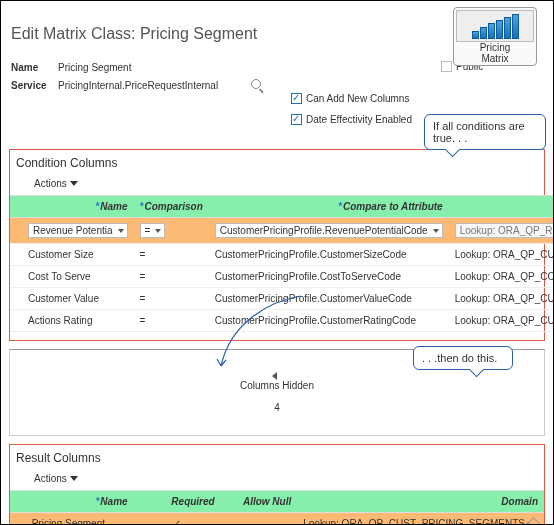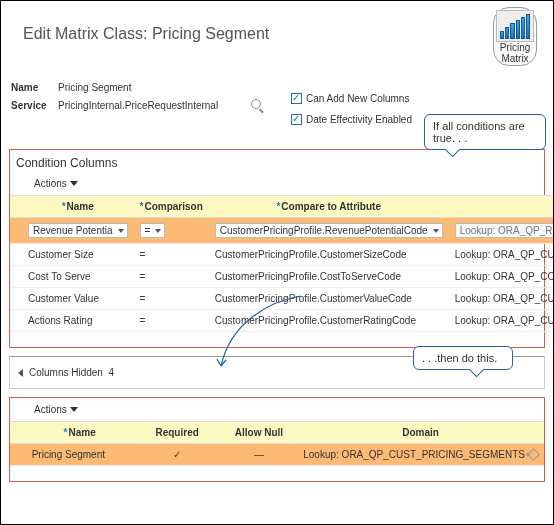--- a/index.html
+++ b/index.html
@@ -1,25 +1,25 @@
 <!DOCTYPE html>
 <html><head>
 <meta charset="utf-8">
 <style>
   * { box-sizing: border-box; margin: 0; padding: 0; font-family: Arial, Helvetica, sans-serif; }
   body { width: 554px; height: 525px; background: #fff; position: relative; font-size: 11px; color: #333; border:1px solid #000;}
-  .header-title { font-size: 16px; color: #555; padding: 24px 0 0 22px; font-weight: 400;}
+  .header-title { font-size: 16px; color: #555; padding: 24px 0 0 10px; font-weight: 400;}
   .badge {
-    position: absolute; top: 6px; right: 16px; width: 44px; text-align: center;
-    border: 1px solid #999; border-radius: 16px; background: #fafafa; padding: 2px 2px 1px 2px; font-size: 10px;
+    position: absolute; top: 6px; right: 16px; width: 84px; text-align: center;
+    border: 1px solid #999; border-radius: 4px; background: #fafafa; padding: 2px 2px 1px 2px; font-size: 10px;
   }
   .badge .bars { height: 32px; display: flex; align-items: flex-end; justify-content: center; gap: 0; background:#eee; border:1px solid #bbb; padding:2px;}
   .badge .bars span { display:inline-block; width:7px; margin:0 0.5px; background: linear-gradient(#4aa3e6,#1b6fb5); border:1px solid #0d5a99;}
   .attrs { padding: 18px 10px 6px 10px; display:flex; }
-  .attrs .left { width: 280px; margin-top: 20px; }
+  .attrs .left { width: 280px; }
   .attrs .left div { margin-bottom:6px;}
   .attrs .lbl { display:inline-block; font-weight:700; width:44px; font-size:10px;}
   .attrs .val { font-size:10px; color:#333;}
   .attrs .mid { width: 150px; font-size:10px;margin-top:32px;}
   .attrs .mid label { display:block; margin-bottom:10px; color:#333;}
   .attrs .right { font-size:10px;}
   .check { display:inline-block; width:11px;height:11px;border:1px solid #1b6fb5; position:relative; vertical-align:-2px; margin-right:4px;}
   .check.checked::after{content:"✓"; color:#1b6fb5; font-size:10px; position:absolute; top:-2px; left:0;}
   .check.empty { border-color:#bbb;}
   .searchglass { display:inline-block; width:10px;height:10px;border:1.5px solid #888;border-radius:50%; position:relative; margin-left:30px;}
@@ -28,36 +28,36 @@
     position:absolute; border:1px solid #2a5fab; border-radius:6px; background:#fff; padding:5px 8px; font-size:11px; color:#333;
   }
   .callout::after{
     content:""; position:absolute; width:10px;height:10px; background:#fff; border-left:1px solid #2a5fab; border-bottom:1px solid #2a5fab;
   }
   #callout1 { top:113px; right:7px; width:122px;}
   #callout1::after{ left:22px; bottom:-6px; transform:rotate(-45deg);}
   #callout2 { top:317px; right:40px; width:100px;margin-top:28px;}
   #callout2::after{ right:30px; bottom:-6px; transform:rotate(-45deg);}
 
-  .panel { border:1px solid #d85b4a; margin:8px; padding:4px 0 15px 0;}
+  .panel { border:1px solid #d85b4a; margin:8px; padding:4px 0 8px 0;}
   .panel h3 { font-size:12px; font-weight:400; color:#333; padding:2px 6px 6px 6px;}
   .actions { padding:2px 8px 6px 8px; font-size:10px; color:#333;margin-left:16px;}
   .tri { display:inline-block; border-left:4px solid transparent;border-right:4px solid transparent;border-top:5px solid #333; vertical-align:1px; margin-left:3px;}
   table { width:100%; border-collapse: collapse; font-size:10px;}
-  th { text-align:center; font-weight:700; background:#fef9c3; border-top:1px solid #ddd; border-bottom:1px solid #ddd; padding:5px 6px;}
+  th { text-align:right; font-weight:700; background:#86efac; border-top:1px solid #ddd; border-bottom:1px solid #ddd; padding:5px 6px;font-style:italic;}
   th .ast { color:#2a7bbf; font-weight:700; margin-right:1px;}
   td { padding:5px 6px; border-bottom:1px solid #eee; white-space:nowrap; overflow:hidden; text-overflow:ellipsis;}
   tr.sel td { background:#fdba74;}
   .dd { border:1px solid #bbb; background:#fff; padding:1px 14px 1px 4px; display:inline-block; position:relative; min-width:16px;}
   .dd::after{content:""; position:absolute; right:3px; top:5px; border-left:3px solid transparent;border-right:3px solid transparent;border-top:4px solid #555;}
   .dd.wide{ min-width: 210px;}
   .dd.readonly { background:#f6f6f6; color:#777;}
   .pencil { display:inline-block; width:9px;height:9px;border:1px solid #999; transform:rotate(45deg); margin-left:4px; position:relative; vertical-align:-1px;}
   .pencil::after{content:"";position:absolute;width:3px;height:3px;background:#999;bottom:-2px;left:-2px;}
-  .hiddenbar { border:1px solid #ccc; border-top:1px solid #999; padding:10px 8px; margin:8px 8px; font-size:10px; display:flex; align-items:center; position:relative;}
+  .hiddenbar { border:1px solid #ccc; border-top:1px solid #999; padding:22px 8px; margin:8px 8px; font-size:10px; display:flex; align-items:center; position:relative;flex-direction:column;}
   .collapse { display:inline-block; border-top:4px solid transparent;border-bottom:4px solid transparent;border-right:5px solid #555; margin-right:6px;}
   svg.arrow { position:absolute; pointer-events:none; overflow:visible;}
   .checkmark{color:#333;}
 </style>
 </head>
 <body>
 
 <div class="header-title">Edit Matrix Class: Pricing Segment</div>
 
 <div class="badge">
@@ -81,20 +81,23 @@
     </div>
     <div>
       <span class="lbl">Service</span>
       <span class="val">PricingInternal.PriceRequestInternal</span>
       <span class="searchglass"></span>
     </div>
   </div>
   <div class="mid">
     <label><span class="check checked"></span><span>Can Add New Columns</span></label>
     <label><span class="check checked"></span><span>Date Effectivity Enabled</span></label>
+  </div>
+  <div class="right">
+    <label><span class="check empty"></span><span>Public</span></label>
   </div>
 </div>
 
 <div class="callout" id="callout1">If all conditions are true. . .</div>
 
 <div class="panel">
   <h3>Condition Columns</h3>
   <div class="actions"><span>Actions</span><span class="tri"></span></div>
   <table>
     <colgroup>
@@ -157,20 +160,21 @@
 </div>
 
 <svg class="arrow" style="left:200px; top:290px;" width="120" height="90">
   <path d="M100 5 C 70 10, 30 30, 20 75" stroke="#2a5fab" stroke-width="1.2" fill="none"></path>
   <path d="M20 75 l -4 -7 m 4 7 l 5 -6" stroke="#2a5fab" stroke-width="1.2" fill="none"></path>
 </svg>
 
 <div class="callout" id="callout2">. . .then do this.</div>
 
 <div class="panel">
+  <h3>Result Columns</h3>
   <div class="actions"><span>Actions</span><span class="tri"></span></div>
   <table>
     <colgroup>
         <col style="width:16px">
         <col style="width:110px">
         <col style="width:90px">
         <col style="width:80px">
         <col>
       </colgroup>
     <tbody>

